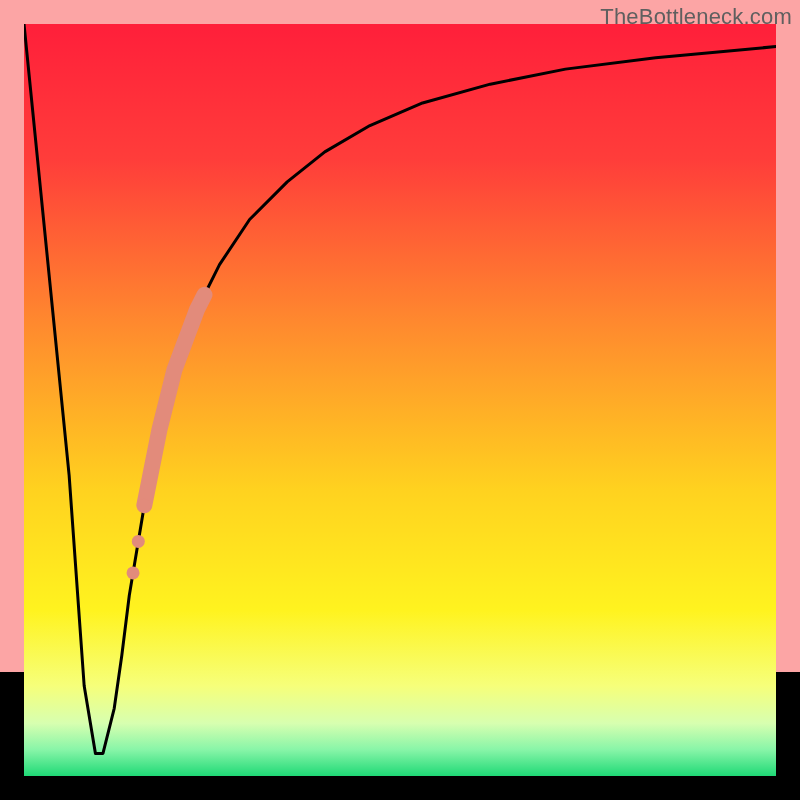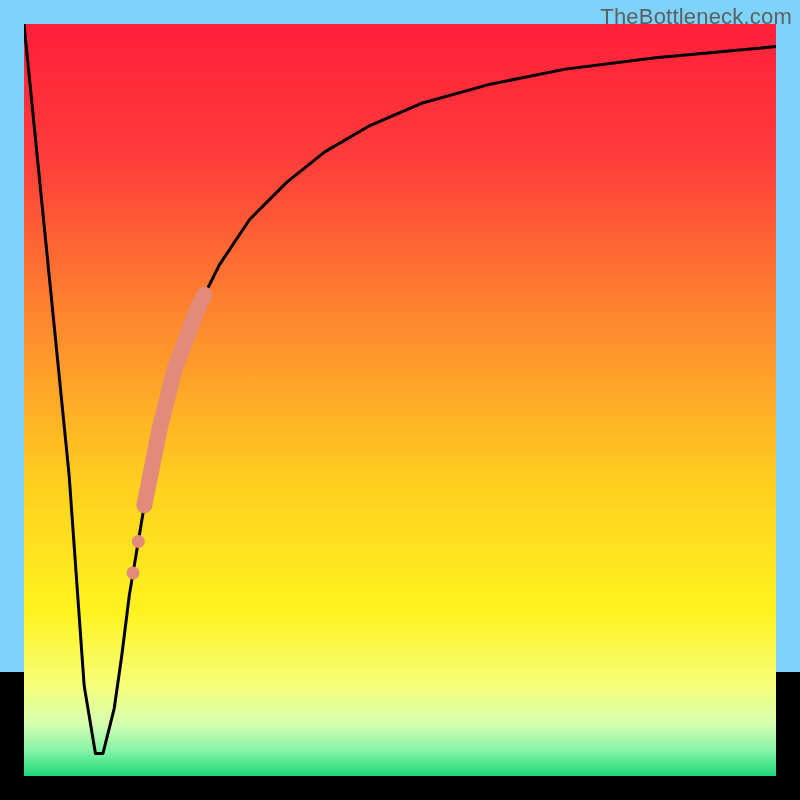--- a/index.html
+++ b/index.html
@@ -10,21 +10,21 @@
     overflow: hidden;
     background: #000;
     font-family: Arial, Helvetica, sans-serif;
   }
   .frame {
     position: absolute;
     left: 0;
     top: 0;
     width: 800px;
     height: 672px;
-    background: #7dd3fc;
+    background: #fca5a5;
   }
   .plot {
     position: absolute;
     left: 24px;
     top: 24px;
     width: 752px;
     height: 752px;
   }
   .watermark {
     position: absolute;

